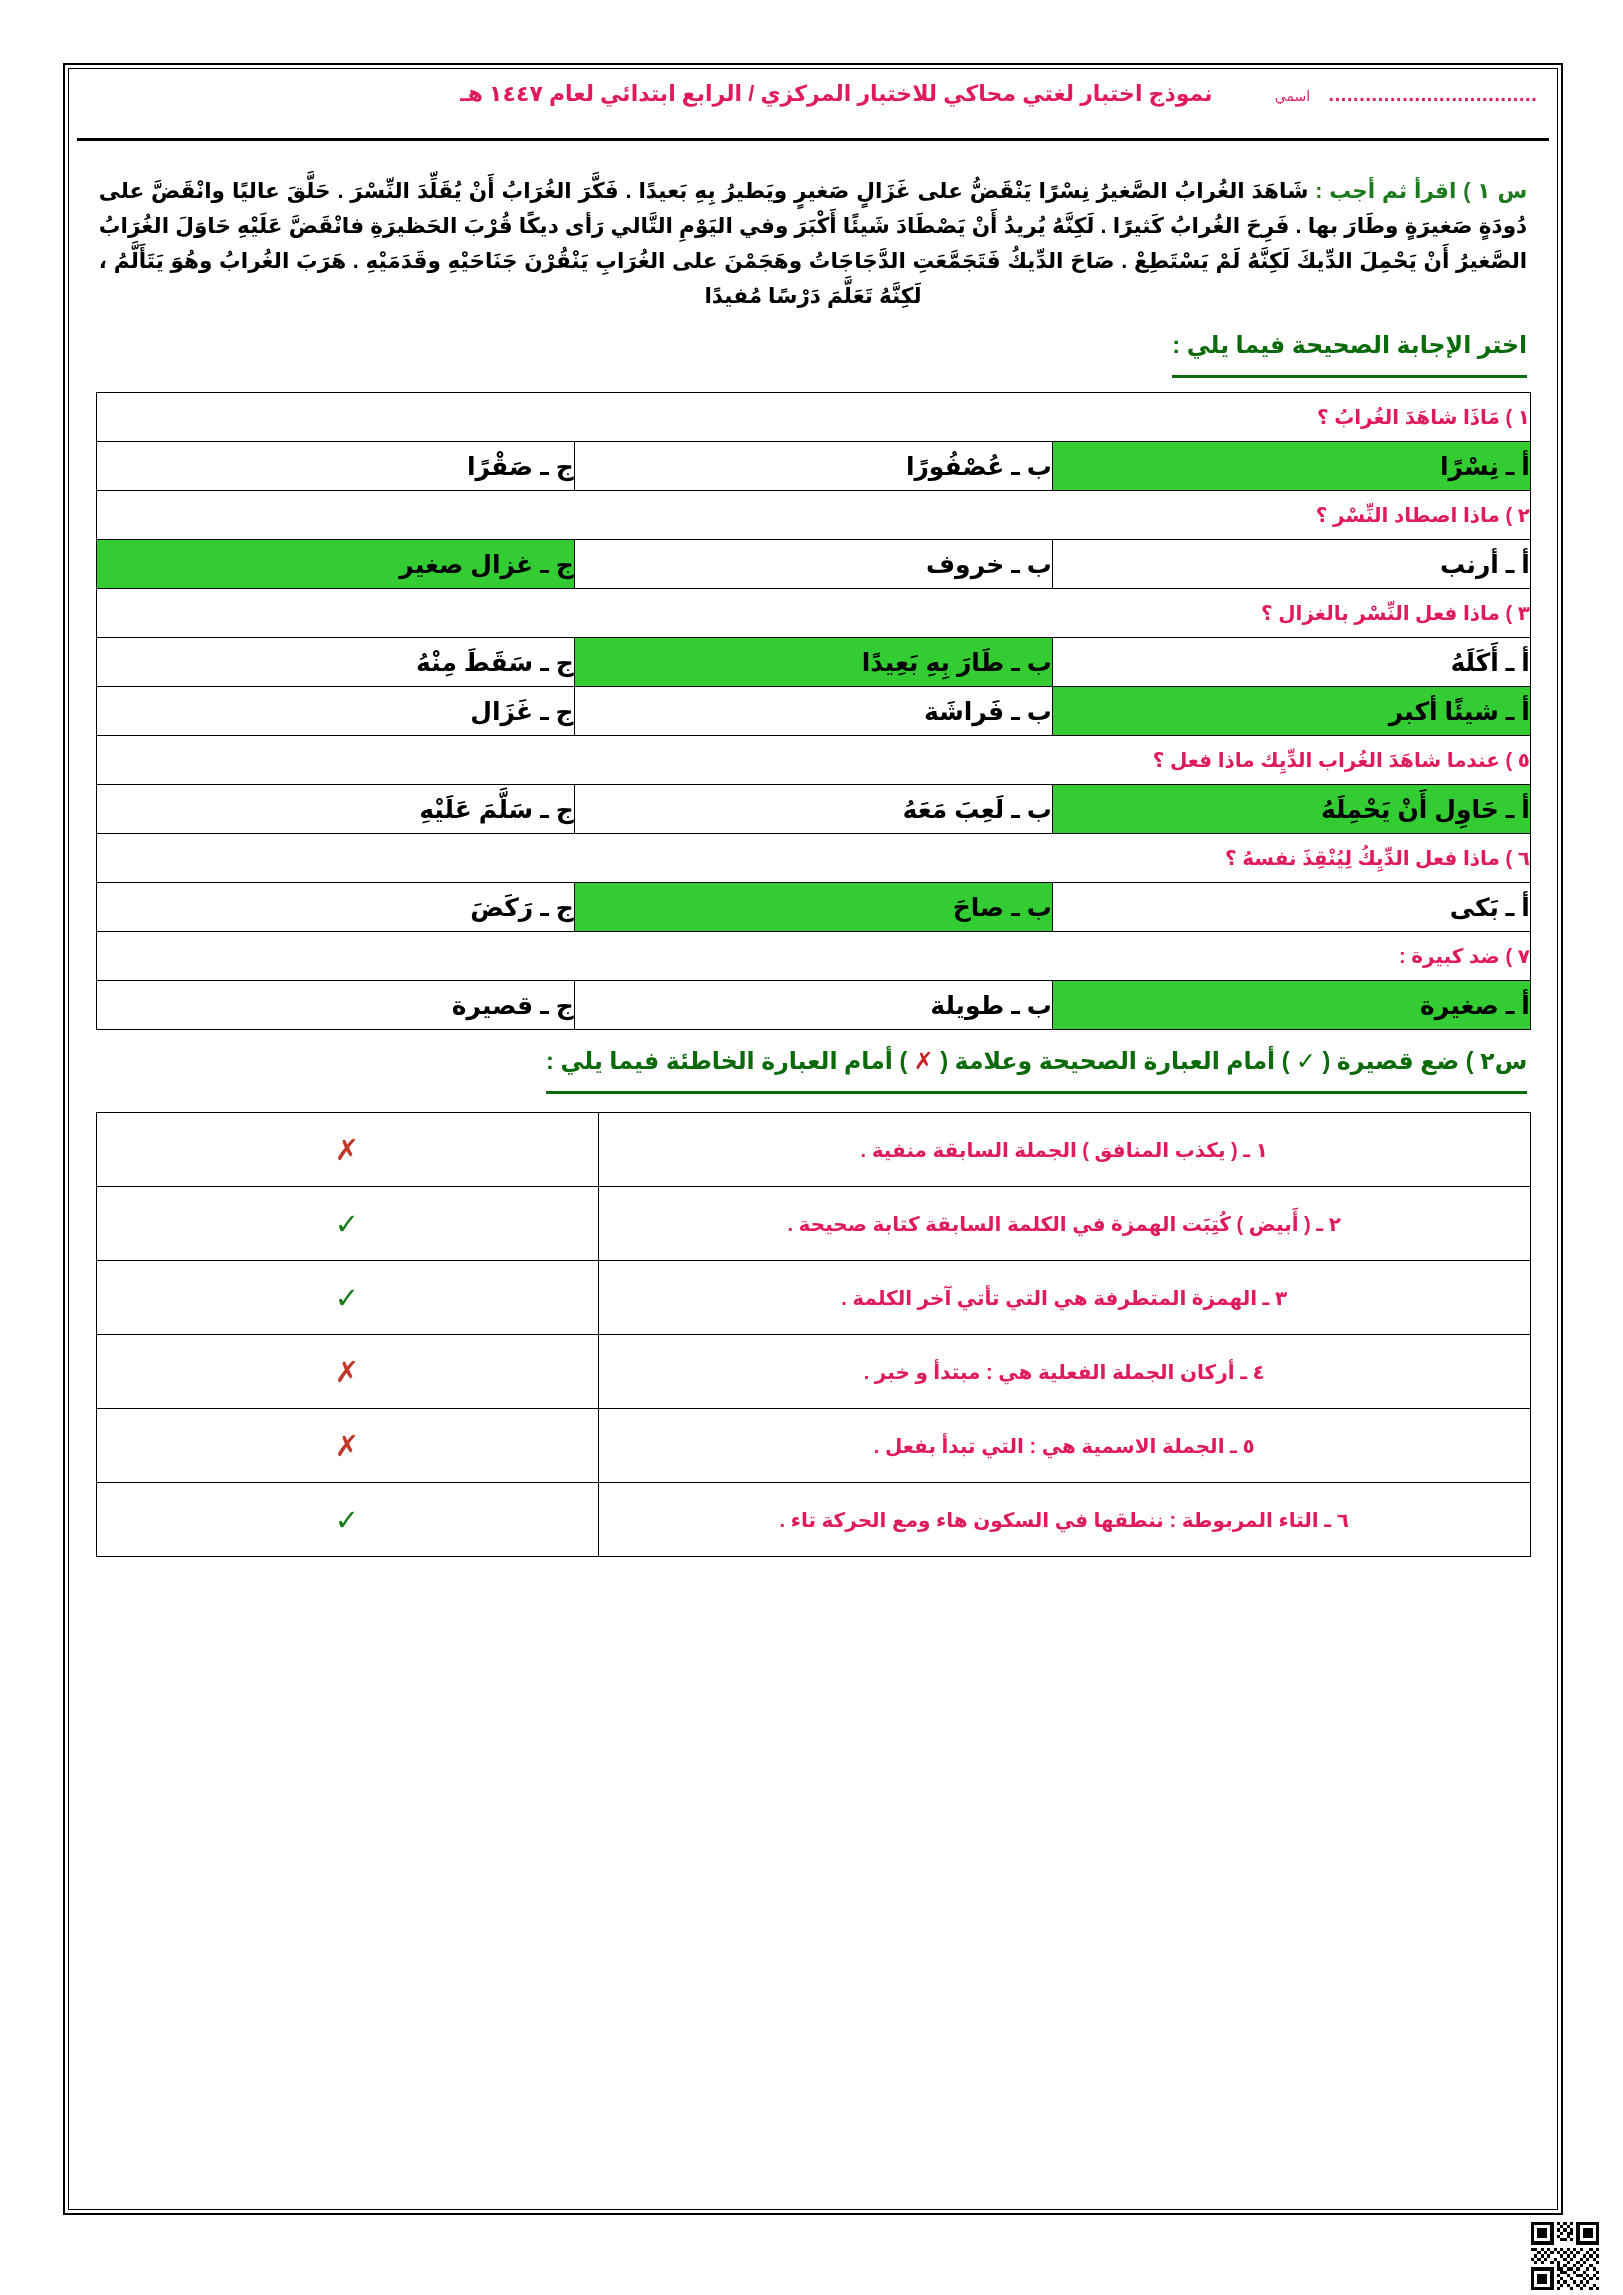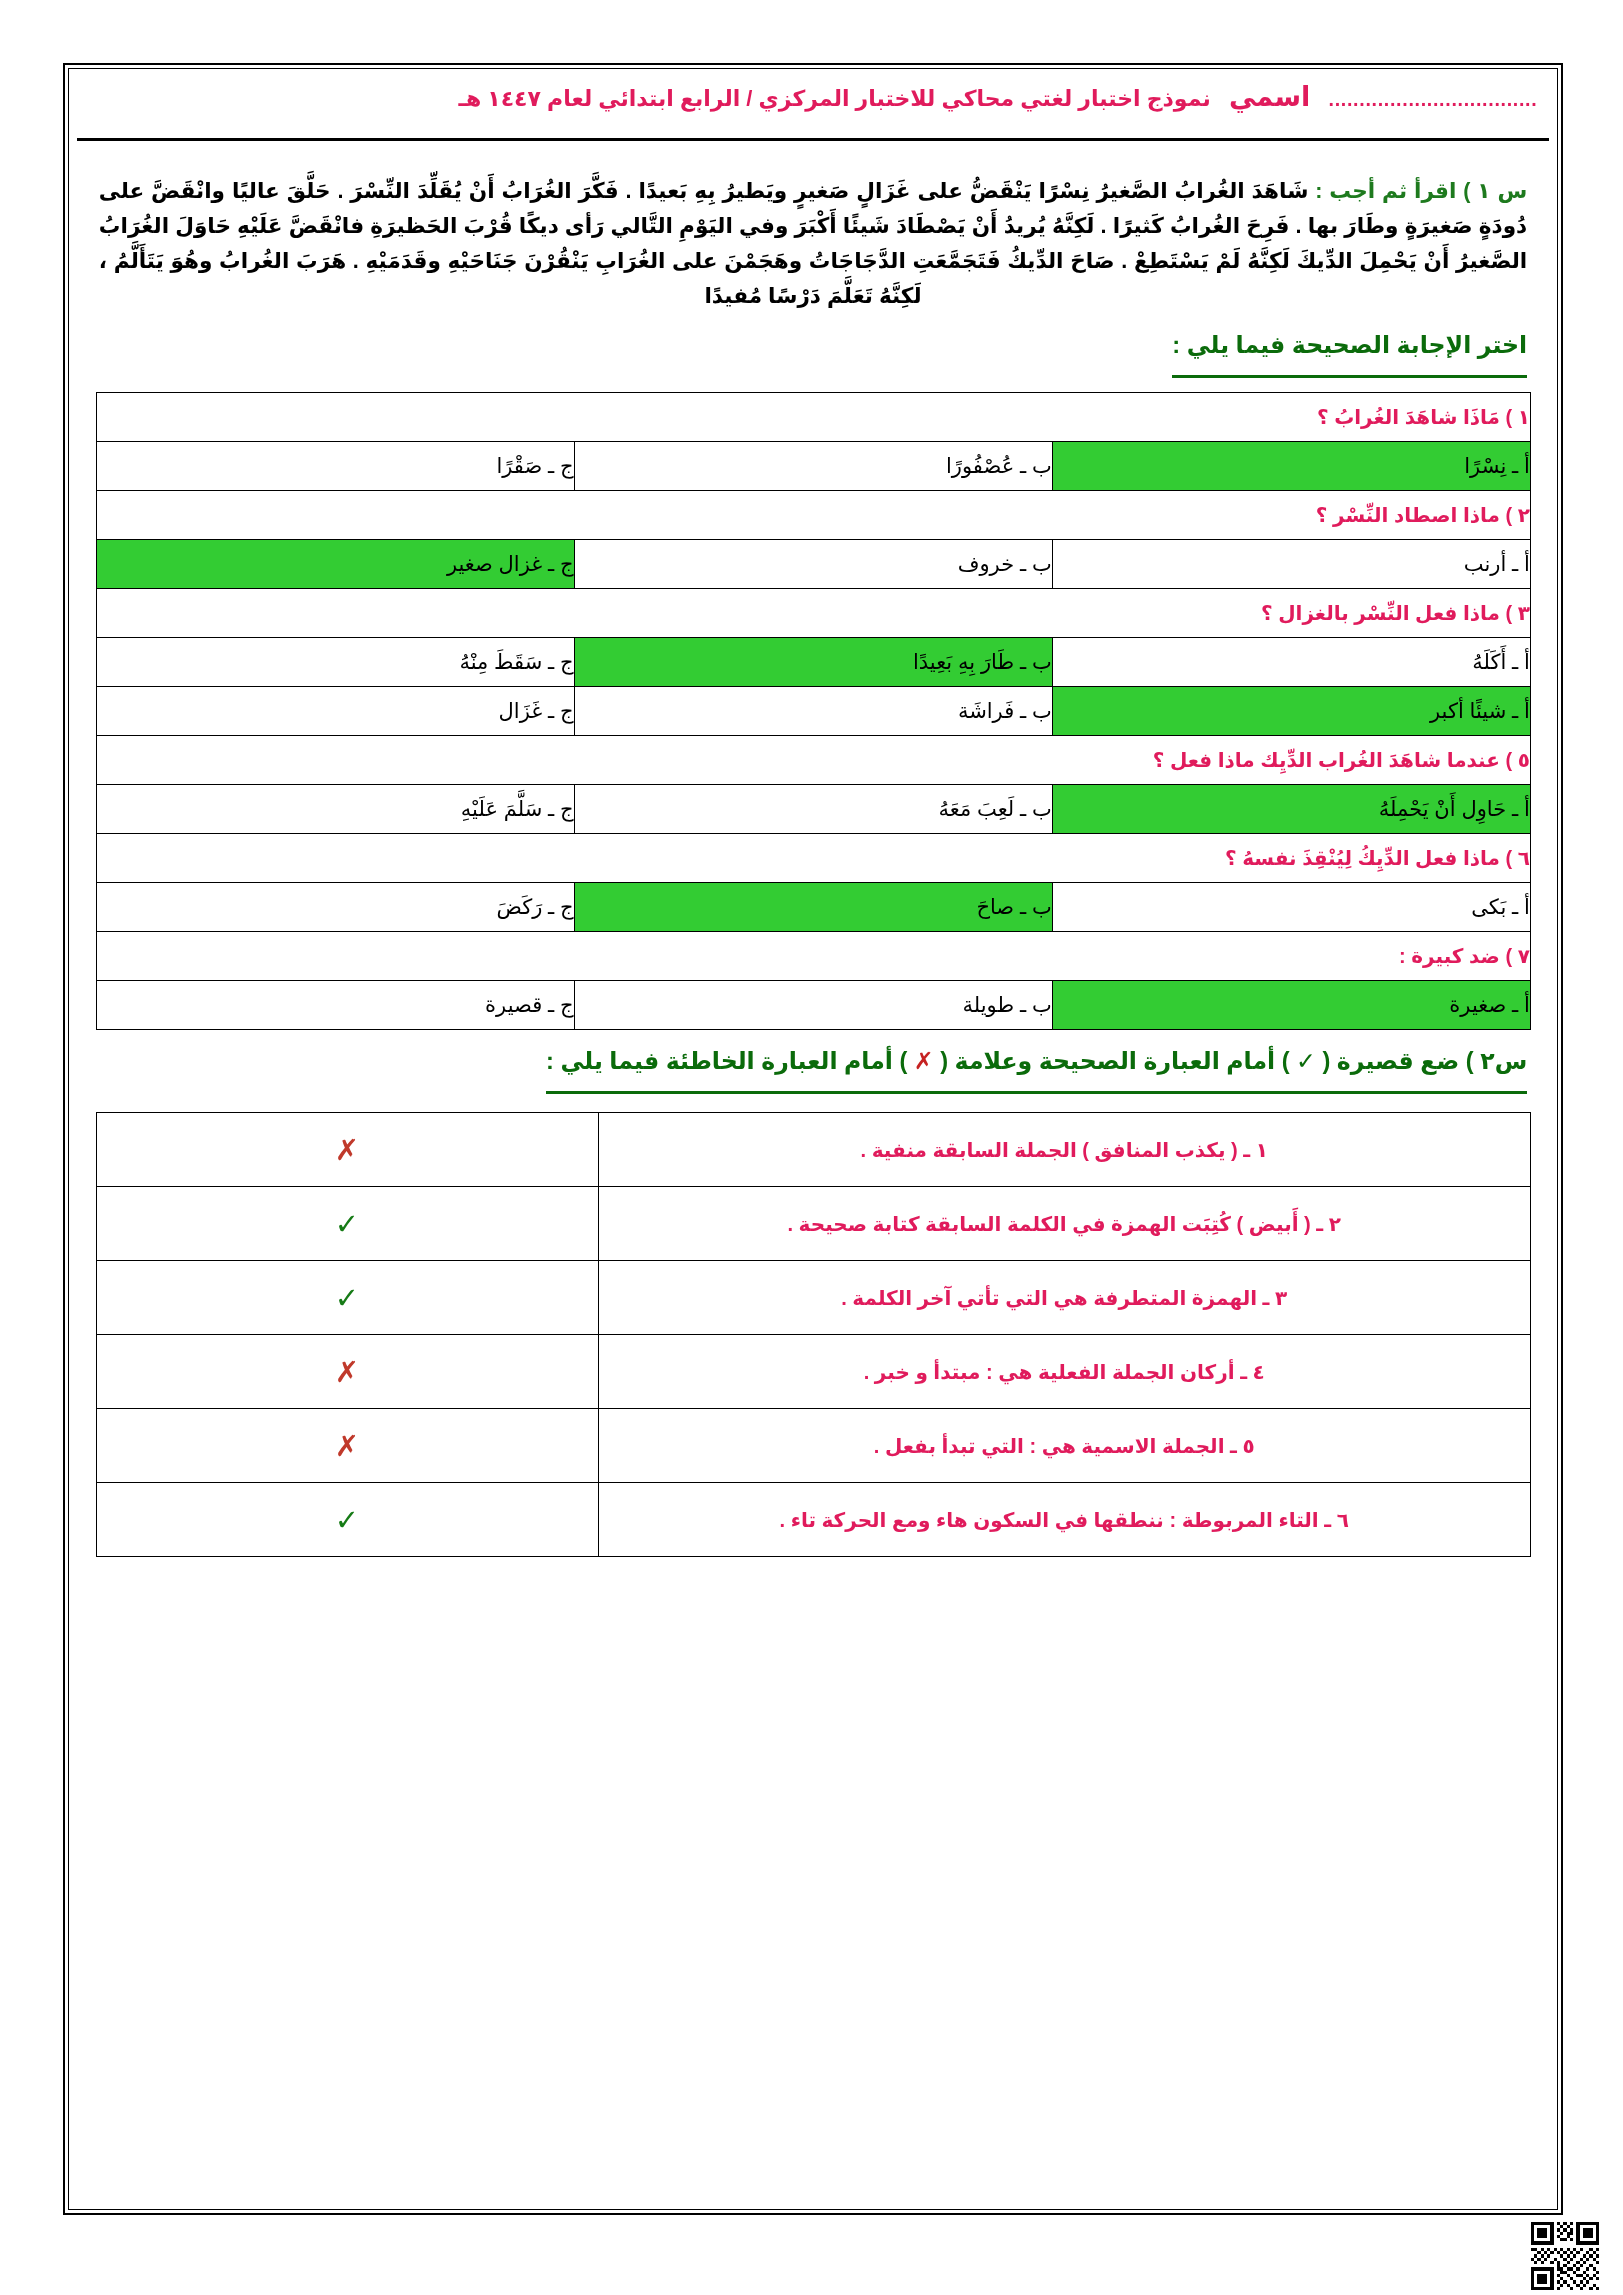--- a/index.html
+++ b/index.html
@@ -62,22 +62,23 @@
     white-space: nowrap;
   }
   .header-title {
     color: #E01B5C;
     font-weight: bold;
     font-size: 22px;
     letter-spacing: 0px;
   }
   .header-name-label {
     color: #E01B5C;
-    font-weight: bold;
-    font-size: 27px;
+    font-weight: normal;
+    font-size: 14px;
+    margin-left: 44px;
   }
   .header-dots {
     color: #E01B5C;
     font-weight: bold;
     font-size: 19.6px;
     letter-spacing: 0.7px;
     overflow: hidden;
     display: inline-block;
     max-width: 458px;
   }
@@ -132,22 +133,22 @@
     color: #E01B5C;
     font-weight: bold;
     font-size: 20px;
     background: #fff;
   }
   .opt-cell {
     height: 48px;
     padding: 0 17px 0 17px;
     text-align: right;
     color: #000;
-    font-weight: normal;
-    font-size: 21px;
+    font-weight: bold;
+    font-size: 25px;
     background: #fff;
   }
   .opt-cell.correct {
     background: #33CC33;
   }
 
   
   .tf-table {
     margin: 18.3px 18.3px 0 18.3px;
     border-collapse: collapse;

